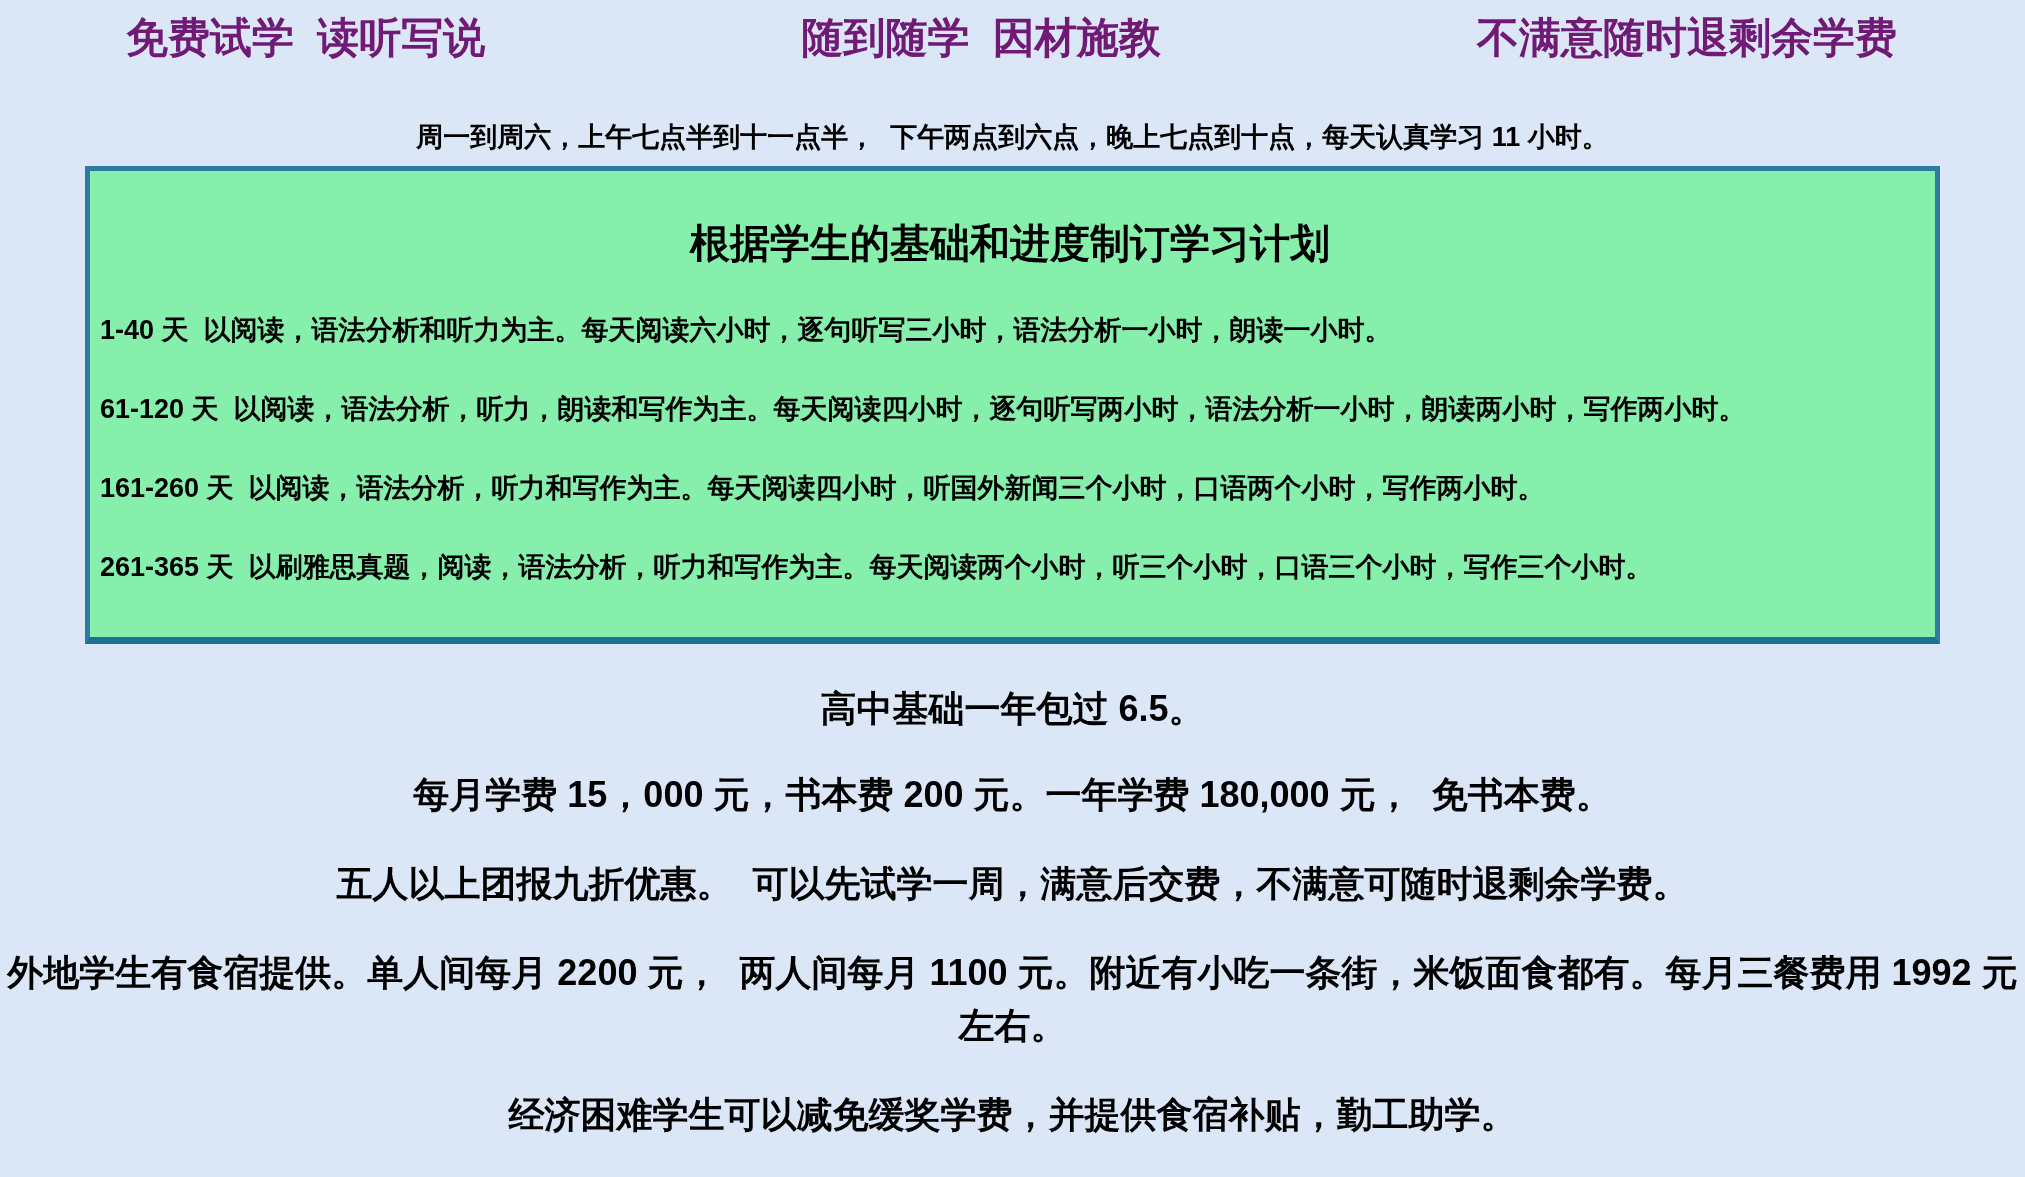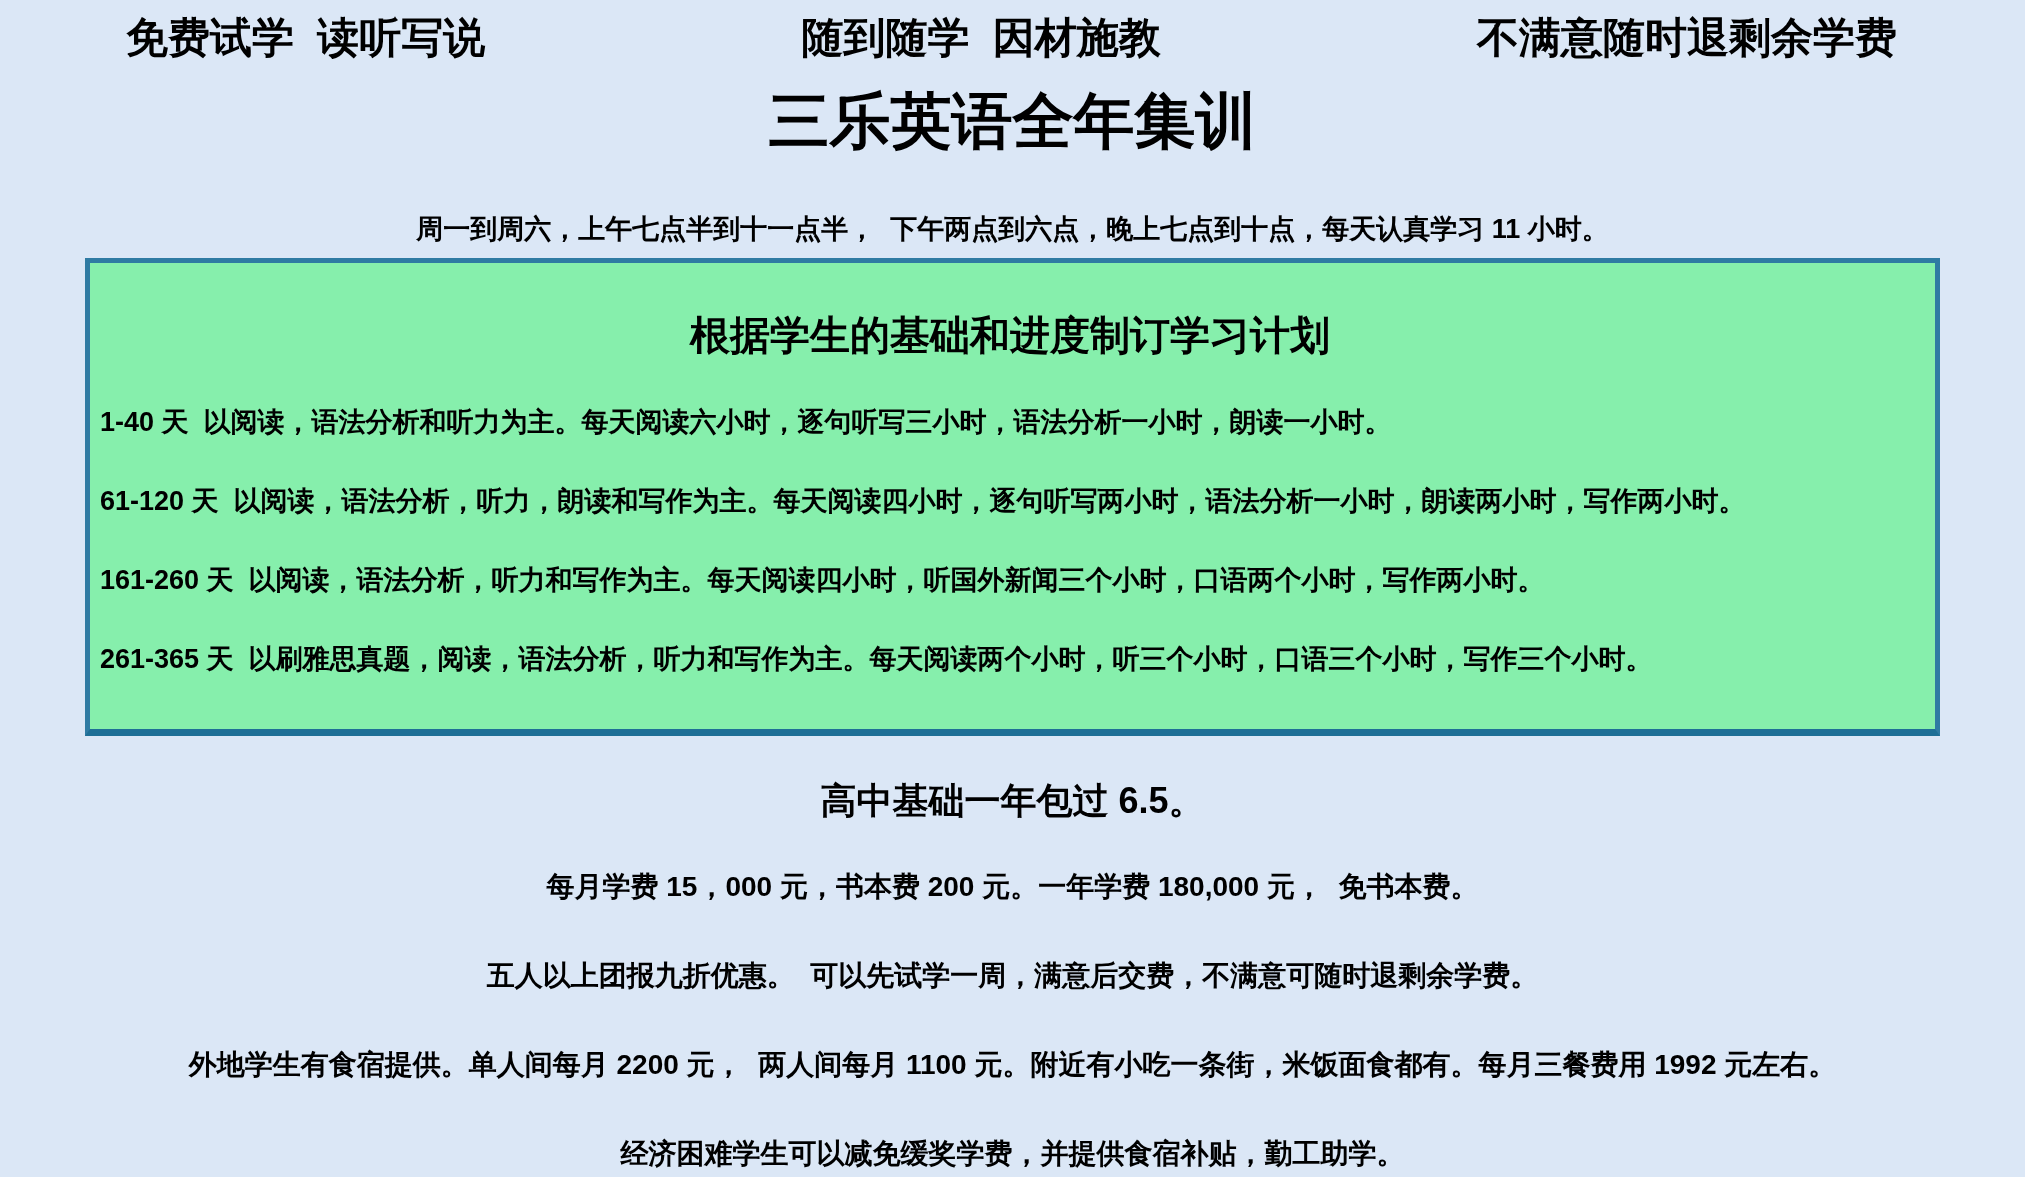--- a/index.html
+++ b/index.html
@@ -11,21 +11,21 @@
     font-family:"Liberation Sans", sans-serif;
     font-weight:700;
     color:#000;
   }
   .page * { white-space:pre-wrap; }
 
   .slogans {
     display:flex;
     justify-content:space-between;
     padding:14px 128px 0 126px;
-    color:#000000;
+    color:#701a75;
     font-size:42px;
     line-height:48px;
   }
 
   .title {
     text-align:center;
     font-size:61px;
     line-height:66px;
     margin:26px 0 0 0;
   }
@@ -50,34 +50,33 @@
     line-height:48px;
     margin:0 0 6px 0;
   }
   .plan-line {
     font-size:27px;
     line-height:43px;
   }
 
   .fees { text-align:center; margin-top:6px; }
   .fee-highlight { font-size:36px; line-height:46px; }
-  .fee-line { font-size:28px; line-height:53px; }
+  .fee-line { font-size:36px; line-height:53px; }
 </style>
 </head>
 <body>
 
 <div class="page">
 
   <div class="slogans">
     <span>免费试学  读听写说</span>
     <span>随到随学  因材施教</span>
     <span>不满意随时退剩余学费</span>
   </div>
 
-  <div class="title">三乐英语全年集训</div>
 
   <div class="schedule">周一到周六，上午七点半到十一点半，  下午两点到六点，晚上七点到十点，每天认真学习 11 小时。</div>
 
   <div class="plan-box">
     <div class="plan-heading">根据学生的基础和进度制订学习计划</div>
     <div class="plan-line">1-40 天  以阅读，语法分析和听力为主。每天阅读六小时，逐句听写三小时，语法分析一小时，朗读一小时。</div>
     <div class="plan-line">61-120 天  以阅读，语法分析，听力，朗读和写作为主。每天阅读四小时，逐句听写两小时，语法分析一小时，朗读两小时，写作两小时。</div>
     <div class="plan-line">161-260 天  以阅读，语法分析，听力和写作为主。每天阅读四小时，听国外新闻三个小时，口语两个小时，写作两小时。</div>
     <div class="plan-line">261-365 天  以刷雅思真题，阅读，语法分析，听力和写作为主。每天阅读两个小时，听三个小时，口语三个小时，写作三个小时。</div>
   </div>

